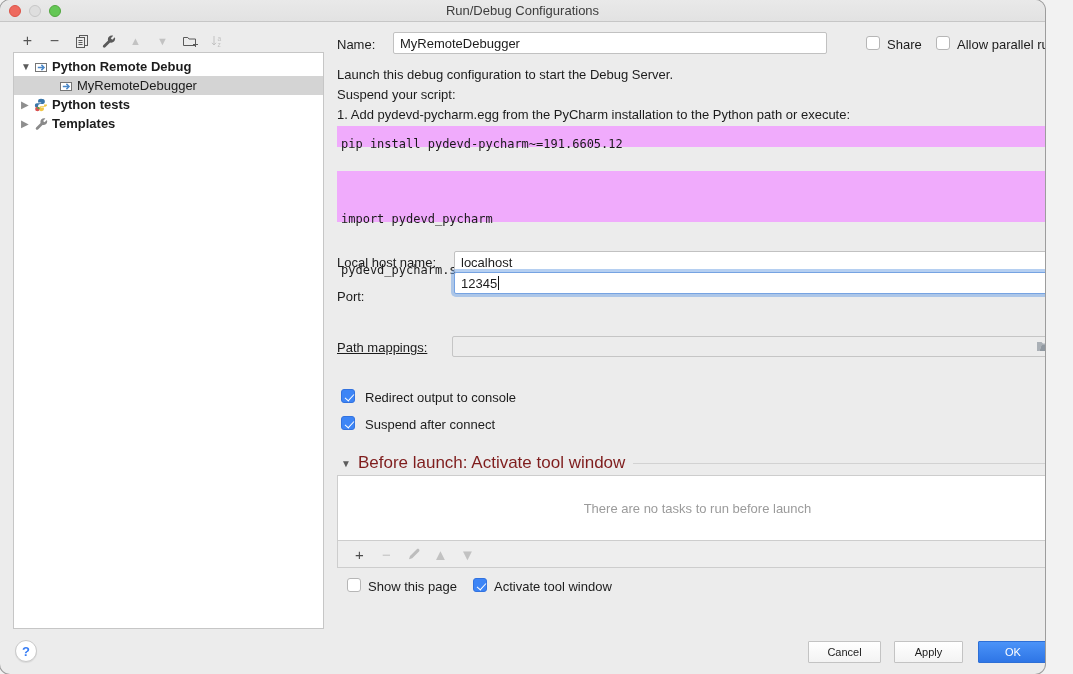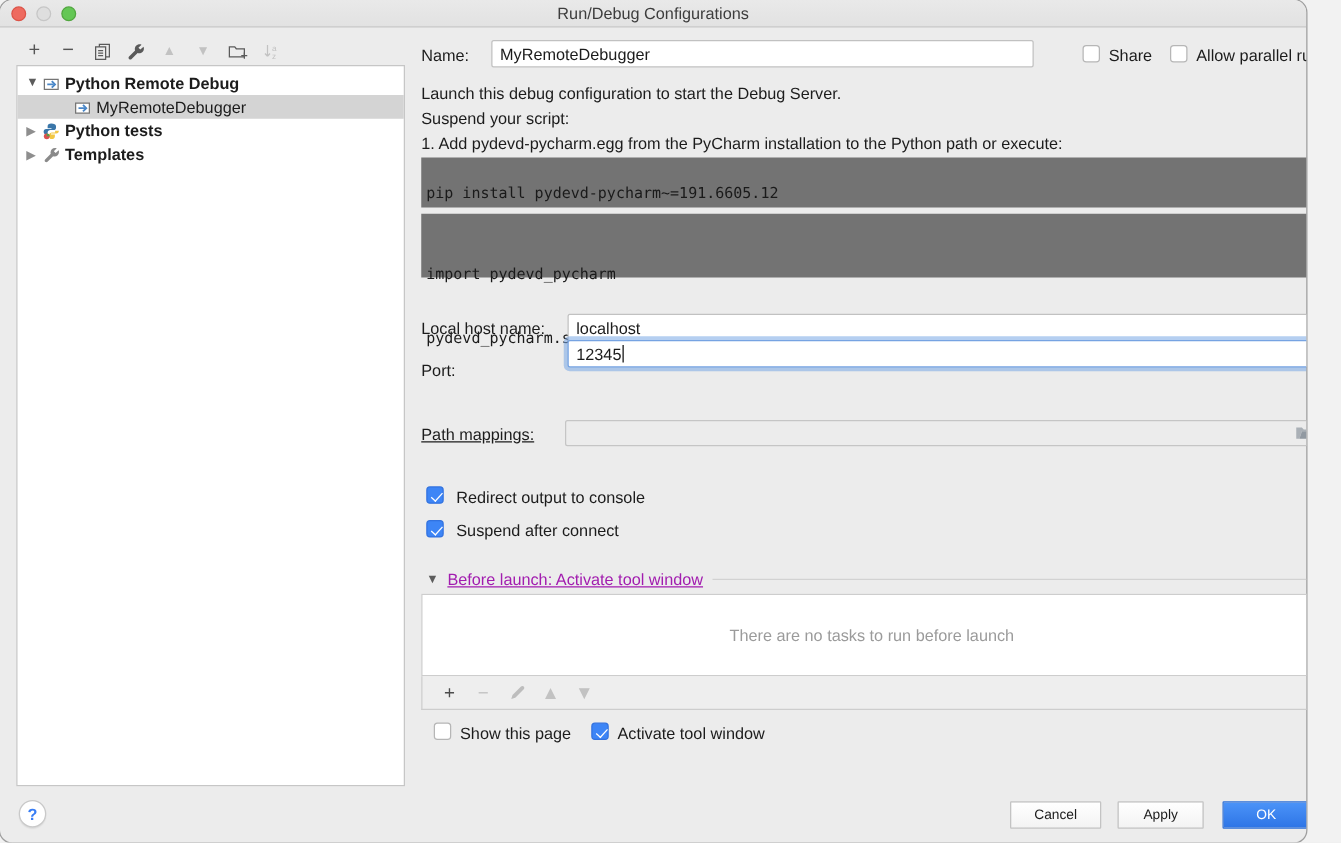--- a/index.html
+++ b/index.html
@@ -41,36 +41,36 @@
   
   .lbl { position:absolute; font-size:13px; color:#1c1c1c; white-space:nowrap; }
   .field { position:absolute; height:22px; border:1px solid #c1c1c1; border-radius:2px;
     background:#fff; font-family:"Liberation Sans",sans-serif; font-size:13px; color:#1c1c1c; padding:0 6px; }
   input.field { outline:none; }
   .field.disabledlike { background:#ececec; height:21px; border-color:#c5c5c5; }
   .field.focused { border:1px solid #76a3e2; box-shadow:0 0 0 3px rgba(120,168,230,.55);
     display:flex; align-items:center; }
   .caret { display:inline-block; width:1px; height:14px; background:#111; margin-left:1px; }
   .instr { position:absolute; font-size:13px; color:#1c1c1c; white-space:nowrap; }
-  .codestrip { position:absolute; left:337px; width:721px; background:#737373;
+  .codestrip { position:absolute; left:337px; width:721px; background:#f0abfc;
     font-family:"DejaVu Sans Mono",monospace; font-size:12px; color:#1a1a1a;
-    padding:20px 4px; line-height:17px; white-space:pre; }
+    padding:10px 4px; line-height:17px; white-space:pre; }
 
   
   .cb { position:absolute; width:14px; height:14px; border-radius:3px;
     background:#fff; border:1px solid #b6b6b6; }
   .cb.checked { background:#3d85f6; border-color:#3272df; }
   .cb.checked::after { content:""; position:absolute; left:4.5px; top:1.5px; width:4px; height:8px;
     border-right:1.6px solid #fff; border-bottom:1.6px solid #fff; transform:rotate(42deg); }
 
   
   .bl-header { position:absolute; left:337px; top:455px; width:721px; height:16px;
     display:flex; align-items:center; }
   .bl-disc { font-size:10px; color:#5c5c5c; margin:0 7px 0 4px; }
-  .bl-title { font-size:13px; color:#a21caf; white-space:nowrap;text-decoration:underline; }
+  .bl-title { font-size:17px; color:#7f1d1d; white-space:nowrap; }
   .bl-line { flex:1; border-top:1px solid #d2d2d2; margin-left:8px; }
   .tasks-panel { position:absolute; left:337px; top:475px; width:721px; height:66px;
     background:#fff; border:1px solid #cdcdcd; display:flex; align-items:center; justify-content:center; }
   .tasks-empty { font-size:13px; color:#9b9b9b; }
   .tasks-toolbar { position:absolute; left:337px; top:541px; width:721px; height:27px;
     background:#eeeeee; border:1px solid #cdcdcd; border-top:none; display:flex; align-items:center; padding-left:8px; }
   .tt-icon { width:27px; height:20px; display:flex; align-items:center; justify-content:center;
     font-size:15px; color:#4c4c4c; }
   .tt-icon.disabled { color:#c2c2c2; }
 

